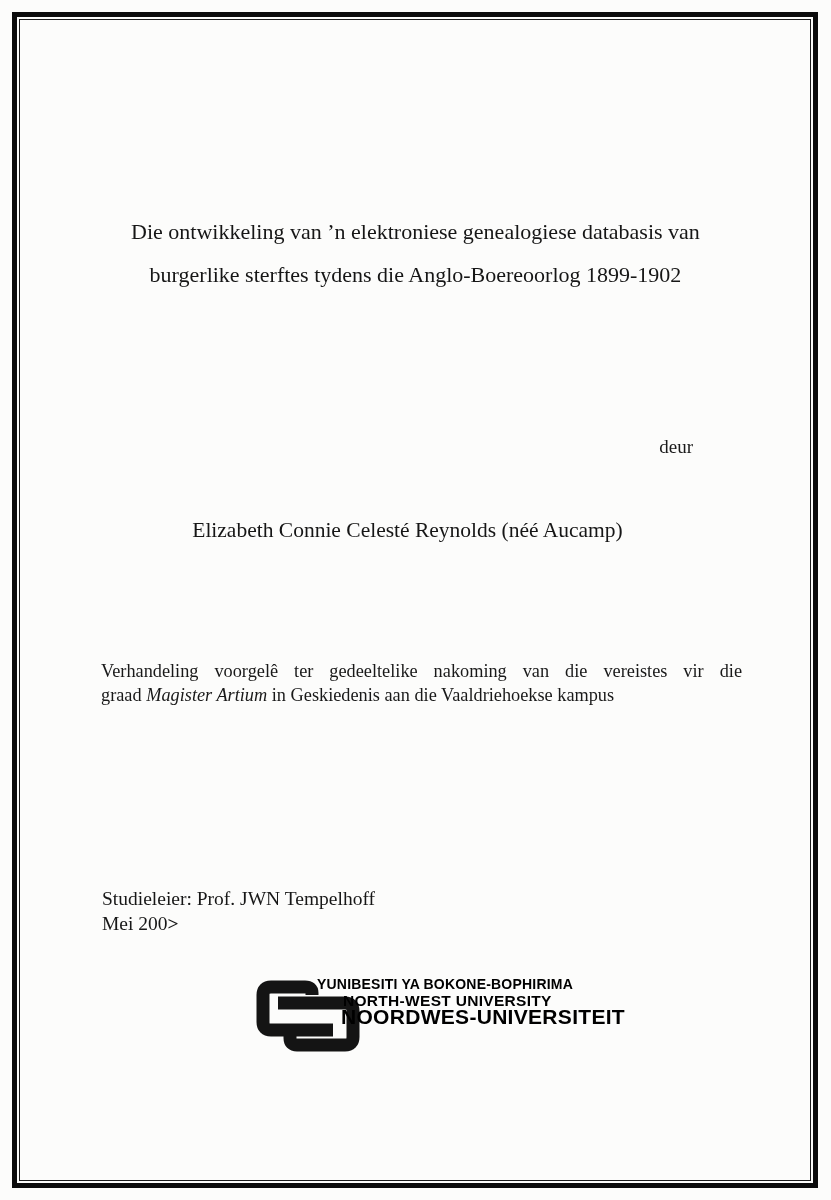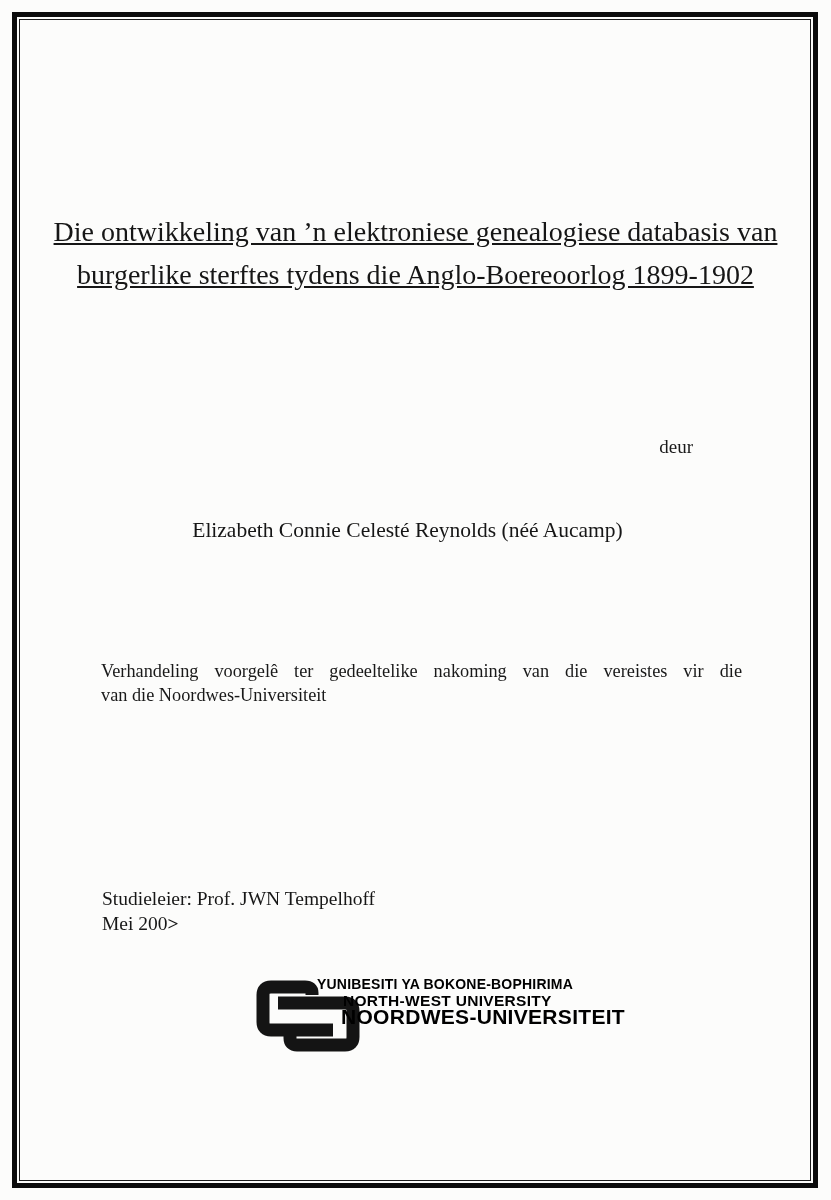--- a/index.html
+++ b/index.html
@@ -25,24 +25,23 @@
     position: absolute;
     left: 2px; top: 2px; right: 2px; bottom: 2px;
     border: 1.5px solid #1d1d1d;
   }
   .content { position: absolute; inset: 0; }
 
   .title-block {
     position: absolute;
     top: 210px; left: 40px; width: 751px;
     text-align: center;
-    font-size: 28px;
+    font-size: 22px;
     line-height: 43px;
     color: #161616;
-    text-decoration: underline;
   }
   .byline {
     position: absolute;
     top: 436px; left: 0; width: 693px;
     text-align: right;
     font-size: 19px;
     color: #1a1a1a;
   }
   .author {
     position: absolute;
@@ -116,21 +115,21 @@
       <div>Die ontwikkeling van ’n elektroniese genealogiese databasis van</div>
       <div>burgerlike sterftes tydens die Anglo-Boereoorlog 1899-1902</div>
     </div>
 
     <div class="byline">deur</div>
 
     <div class="author">Elizabeth Connie Celesté Reynolds (néé Aucamp)</div>
 
     <div class="submission">
       <div class="justified">Verhandeling voorgelê ter gedeeltelike nakoming van die vereistes vir die</div>
-      <div>van die Noordwes-Universiteit</div>
+      <div><span>graad </span><span class="italic">Magister Artium</span><span> in Geskiedenis aan die Vaaldriehoekse kampus</span></div>
     </div>
 
     <div class="supervisor">Studieleier: Prof. JWN Tempelhoff</div>
 
     <div class="dateline"><span>Mei 200</span><span class="odd-glyph">&gt;</span></div>
 
     <div class="logo">
       <svg class="logo-mark" width="110" height="80" viewBox="0 0 110 80" xmlns="http://www.w3.org/2000/svg">
         <g fill="none" stroke="#141414" stroke-width="13">
           <path d="M 58 19 V 17 Q 58 11 51 11 H 17 Q 9 11 9 19 V 46 Q 9 54 17 54 H 79"></path>

